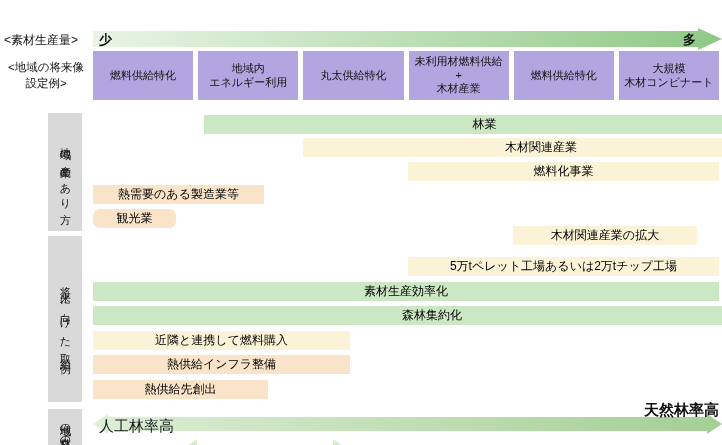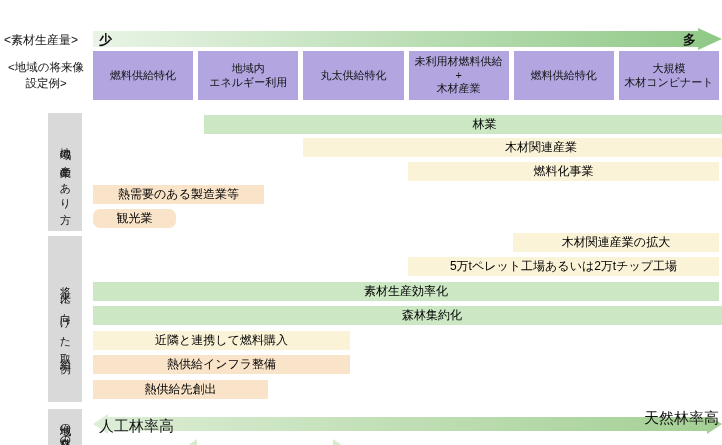--- a/index.html
+++ b/index.html
@@ -79,38 +79,38 @@
     <span class="vcol">地域の森林</span>
     <span class="vcol">のあり方</span>
   </div>
 
   <div class="abs bar green" style="left:204px;top:87px;width:561px;">林業</div>
   <div class="abs bar yellow" style="left:303px;top:110px;width:476px;">木材関連産業</div>
   <div class="abs bar peach" style="left:93px;top:157px;width:171px;">熱需要のある製造業等</div>
   <div class="abs bar yellow" style="left:408px;top:134px;width:311px;">燃料化事業</div>
   <div class="abs bar peach" style="left:93px;top:181px;width:83px;border-radius:7px;">観光業</div>
 
-  <div class="abs bar yellow" style="left:513px;top:205px;width:206px;font-family:Liberation Mono, monospace;">木材関連産業の拡大</div>
+  <div class="abs bar yellow" style="left:513px;top:198px;width:184px;font-family:Liberation Mono, monospace;">木材関連産業の拡大</div>
   <div class="abs bar yellow" style="left:408px;top:229px;width:311px;">5万tペレット工場あるいは2万tチップ工場</div>
   <div class="abs bar green" style="left:93px;top:254px;width:626px;">素材生産効率化</div>
   <div class="abs bar green" style="left:93px;top:278px;width:678px;">森林集約化</div>
   <div class="abs bar yellow" style="left:93px;top:303px;width:257px;">近隣と連携して燃料購入</div>
   <div class="abs bar peach" style="left:93px;top:327px;width:257px;">熱供給インフラ整備</div>
   <div class="abs bar peach" style="left:93px;top:352px;width:175px;">熱供給先創出</div>
 
   <svg class="abs" style="left:93px;top:386px;width:629px;height:20px;" viewBox="0 0 629 20">
     <defs>
       <linearGradient id="gBottom" x1="0" y1="0" x2="1" y2="0">
         <stop offset="0" stop-color="#ddeed6"></stop>
         <stop offset="1" stop-color="#a3cf94"></stop>
       </linearGradient>
     </defs>
     <path d="M0,10 L15,0 V3 H614 V0 L629,10 L614,20 V17 H15 V20 Z" fill="url(#gBottom)"></path>
   </svg>
   <div class="abs forest-label" style="left:99px;top:389px;">人工林率高</div>
-  <div class="abs forest-label" style="left:644px;top:381px;">天然林率高</div>
+  <div class="abs forest-label" style="left:644px;top:373px;font-weight:bold;">天然林率高</div>
 
   <svg class="abs" style="left:180px;top:409px;width:170px;height:28px;" viewBox="0 0 170 28">
     <path d="M0,14 L17,2 V8 H153 V2 L170,14 L153,26 V20 H17 V26 Z" fill="#d7ecca"></path>
   </svg>
   <div class="abs small-arrow-label">短伐期林組合せ</div>
 
 </div>
 
 </body></html>

